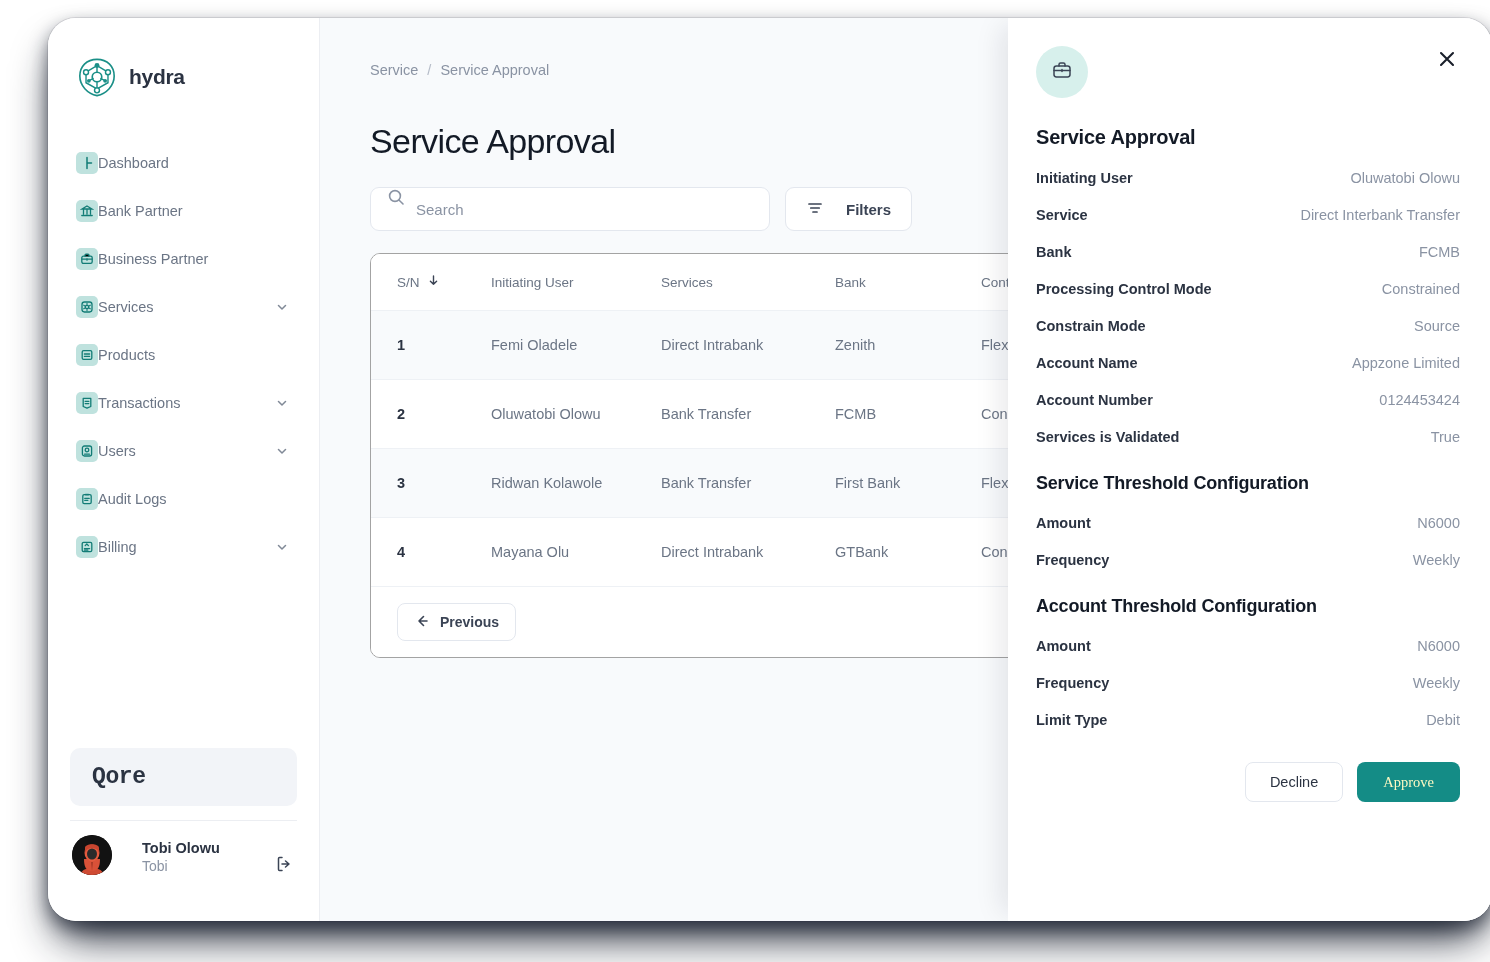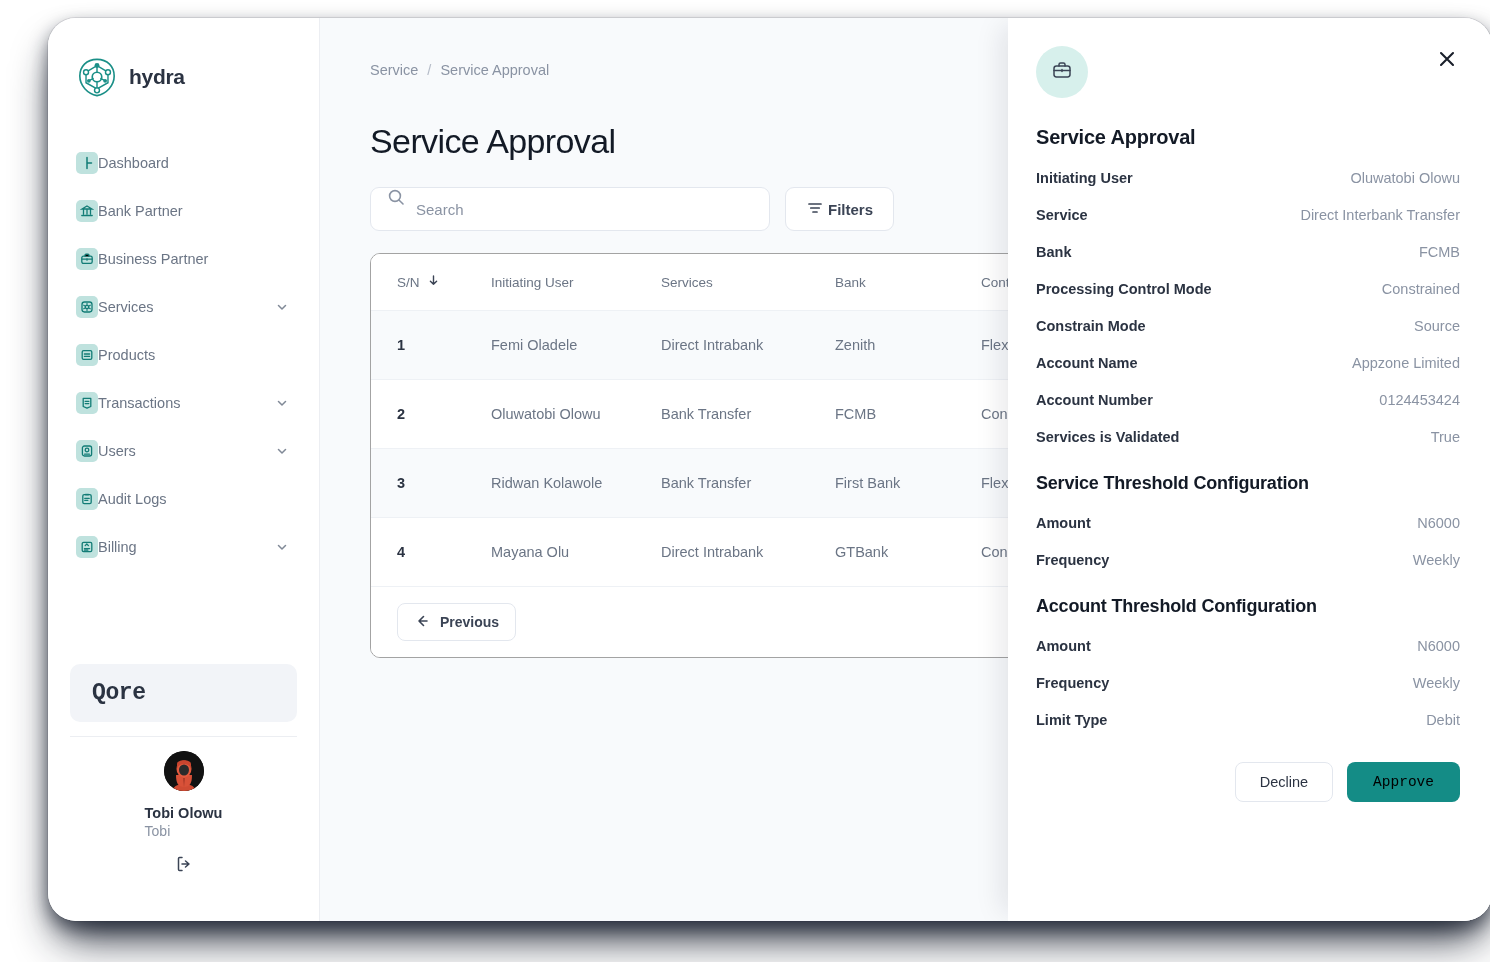--- a/index.html
+++ b/index.html
@@ -108,24 +108,23 @@
     font-weight: 700;
     color: #2b3342;
     letter-spacing: -0.4px;
     font-family: Liberation Mono, monospace;
   }
 
   .profile-sep { height: 1px; background: #eceef2; margin: 14px 0 10px 0; }
 
   .profile {
     display: flex;
-    align-items: center;
-    gap: 13px;
+    align-items: flex-end;
+    gap: 30px;
     padding: 4px 2px;
-    flex-direction: column;
   }
   .avatar {
     width: 40px; height: 40px;
     flex: 0 0 40px;
     border-radius: 50%;
     overflow: hidden;
     background: #141414;
     position: relative;
   }
   .avatar svg { display: block; }
@@ -195,21 +194,21 @@
   }
   .search-box input::placeholder { color: #8a93a3; }
 
   .filters-btn {
     height: 44px;
     background: #ffffff;
     border: 1px solid #e3e7ee;
     border-radius: 9px;
     display: flex;
     align-items: center;
-    gap: 4px;
+    gap: 22px;
     padding: 0 20px;
     cursor: pointer;
     font-size: 15px;
     color: #3b4455;
     font-weight: 600;
   }
 
   
   .table-card {
     margin-top: 22px;
@@ -359,23 +358,23 @@
     font-size: 14.5px;
     font-family: "Liberation Sans", sans-serif;
     cursor: pointer;
   }
   .btn-approve {
     height: 40px;
     padding: 4px 26px;
     border-radius: 8px;
     border: none;
     background: #148c86;
-    color: #000000;
+    color: #fef9c3;
     font-size: 14.5px;
-    font-family: Liberation Mono, monospace;
+    font-family: Liberation Serif, serif;
     cursor: pointer;
   }
 </style>
 </head>
 <body>
 
 <div class="screen">
   <div class="app-card">
 
     <aside class="sidebar">

